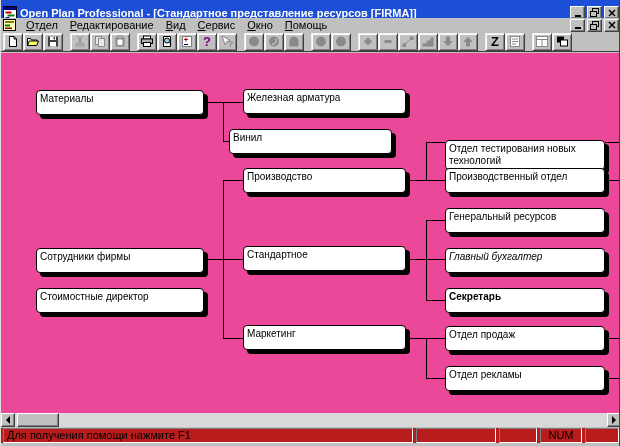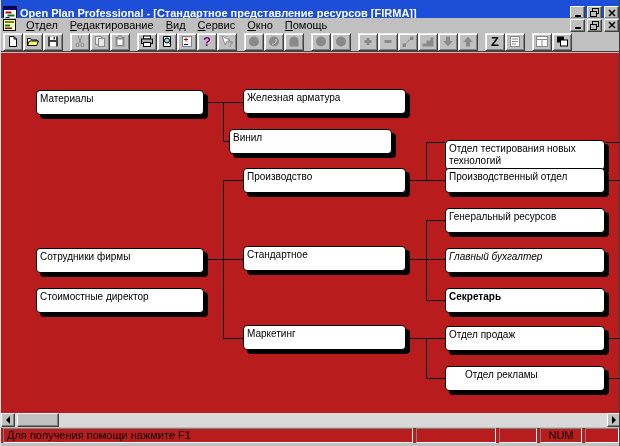--- a/index.html
+++ b/index.html
@@ -55,21 +55,21 @@
     border-right:1px solid #404040; border-bottom:1px solid #404040;
     box-shadow: inset 1px 1px 0 #fff, inset -1px -1px 0 #808080;
     display:flex; align-items:center; justify-content:center;
     color:#3a3a3a;
   }
   .tbtn.disabled { color:#8a8a8a; }
   .tbtn svg { display:block; }
   
   .diagram {
     position:absolute; left:0; top:53px; width:620px; height:360px;
-    background:#b91c1c; overflow:hidden;
+    background:#ec4899; overflow:hidden;
   }
   .node {
     position:absolute; background:#fff; border:1px solid #000;
     border-radius:4px; box-shadow:4px 4px 0 #000;
   }
   .node span {
     display:block; font-size:10px; line-height:12px; color:#000;
     padding:2px 3px 0 3px;
   }
   .cline { position:absolute; background:#000; }
@@ -401,21 +401,21 @@
     </div>
     <div class="node" style="left: 35px; top: 235px; width: 168px; height: 25px;">
       <span>Стоимостные директор</span>
     </div>
     <div class="node" style="left: 242px; top: 272px; width: 163px; height: 25px;">
       <span>Маркетинг</span>
     </div>
     <div class="node" style="left: 444px; top: 273px; width: 160px; height: 25px;">
       <span>Отдел продаж</span>
     </div>
-    <div class="node" style="left: 444px; top: 313px; width: 160px; height: 25px; padding-left: 16px;">
+    <div class="node" style="left: 444px; top: 313px; width: 160px; height: 25px;">
       <span>Отдел рекламы</span>
     </div>
   </div>
 
 <div class="hscroll">
   <div class="sbtn" style="left:0;">
       <div class="tri-l"></div>
     </div>
   <div class="sthumb"></div>
   <div class="sbtn" style="right:0;">

